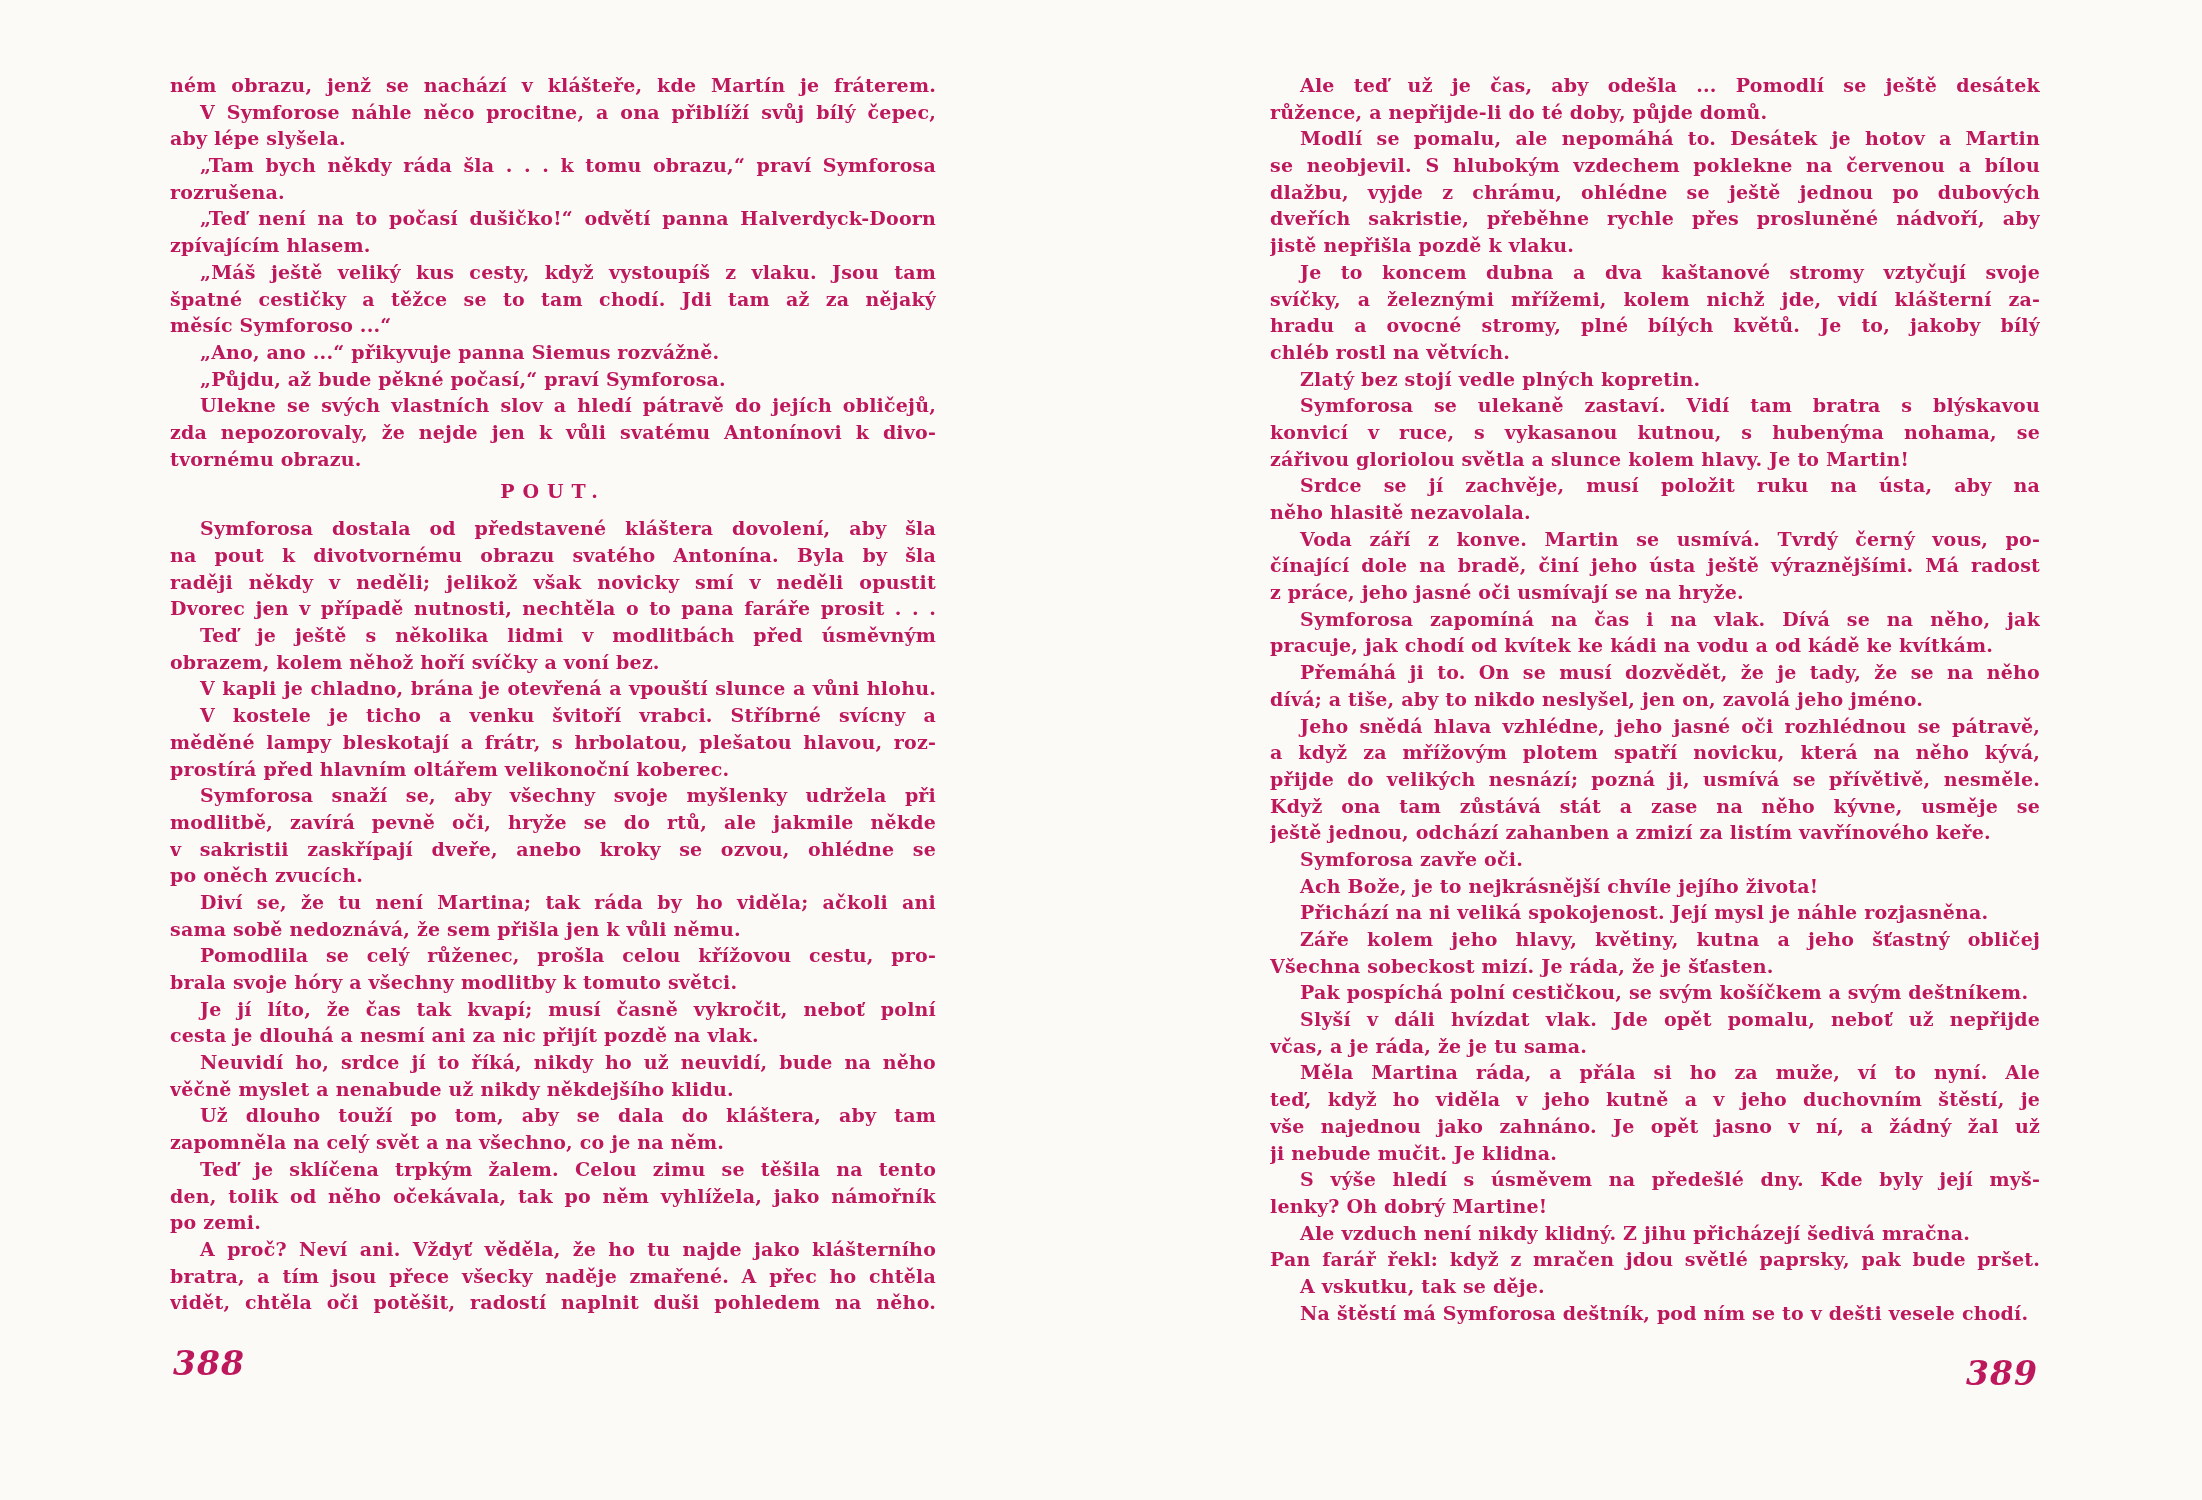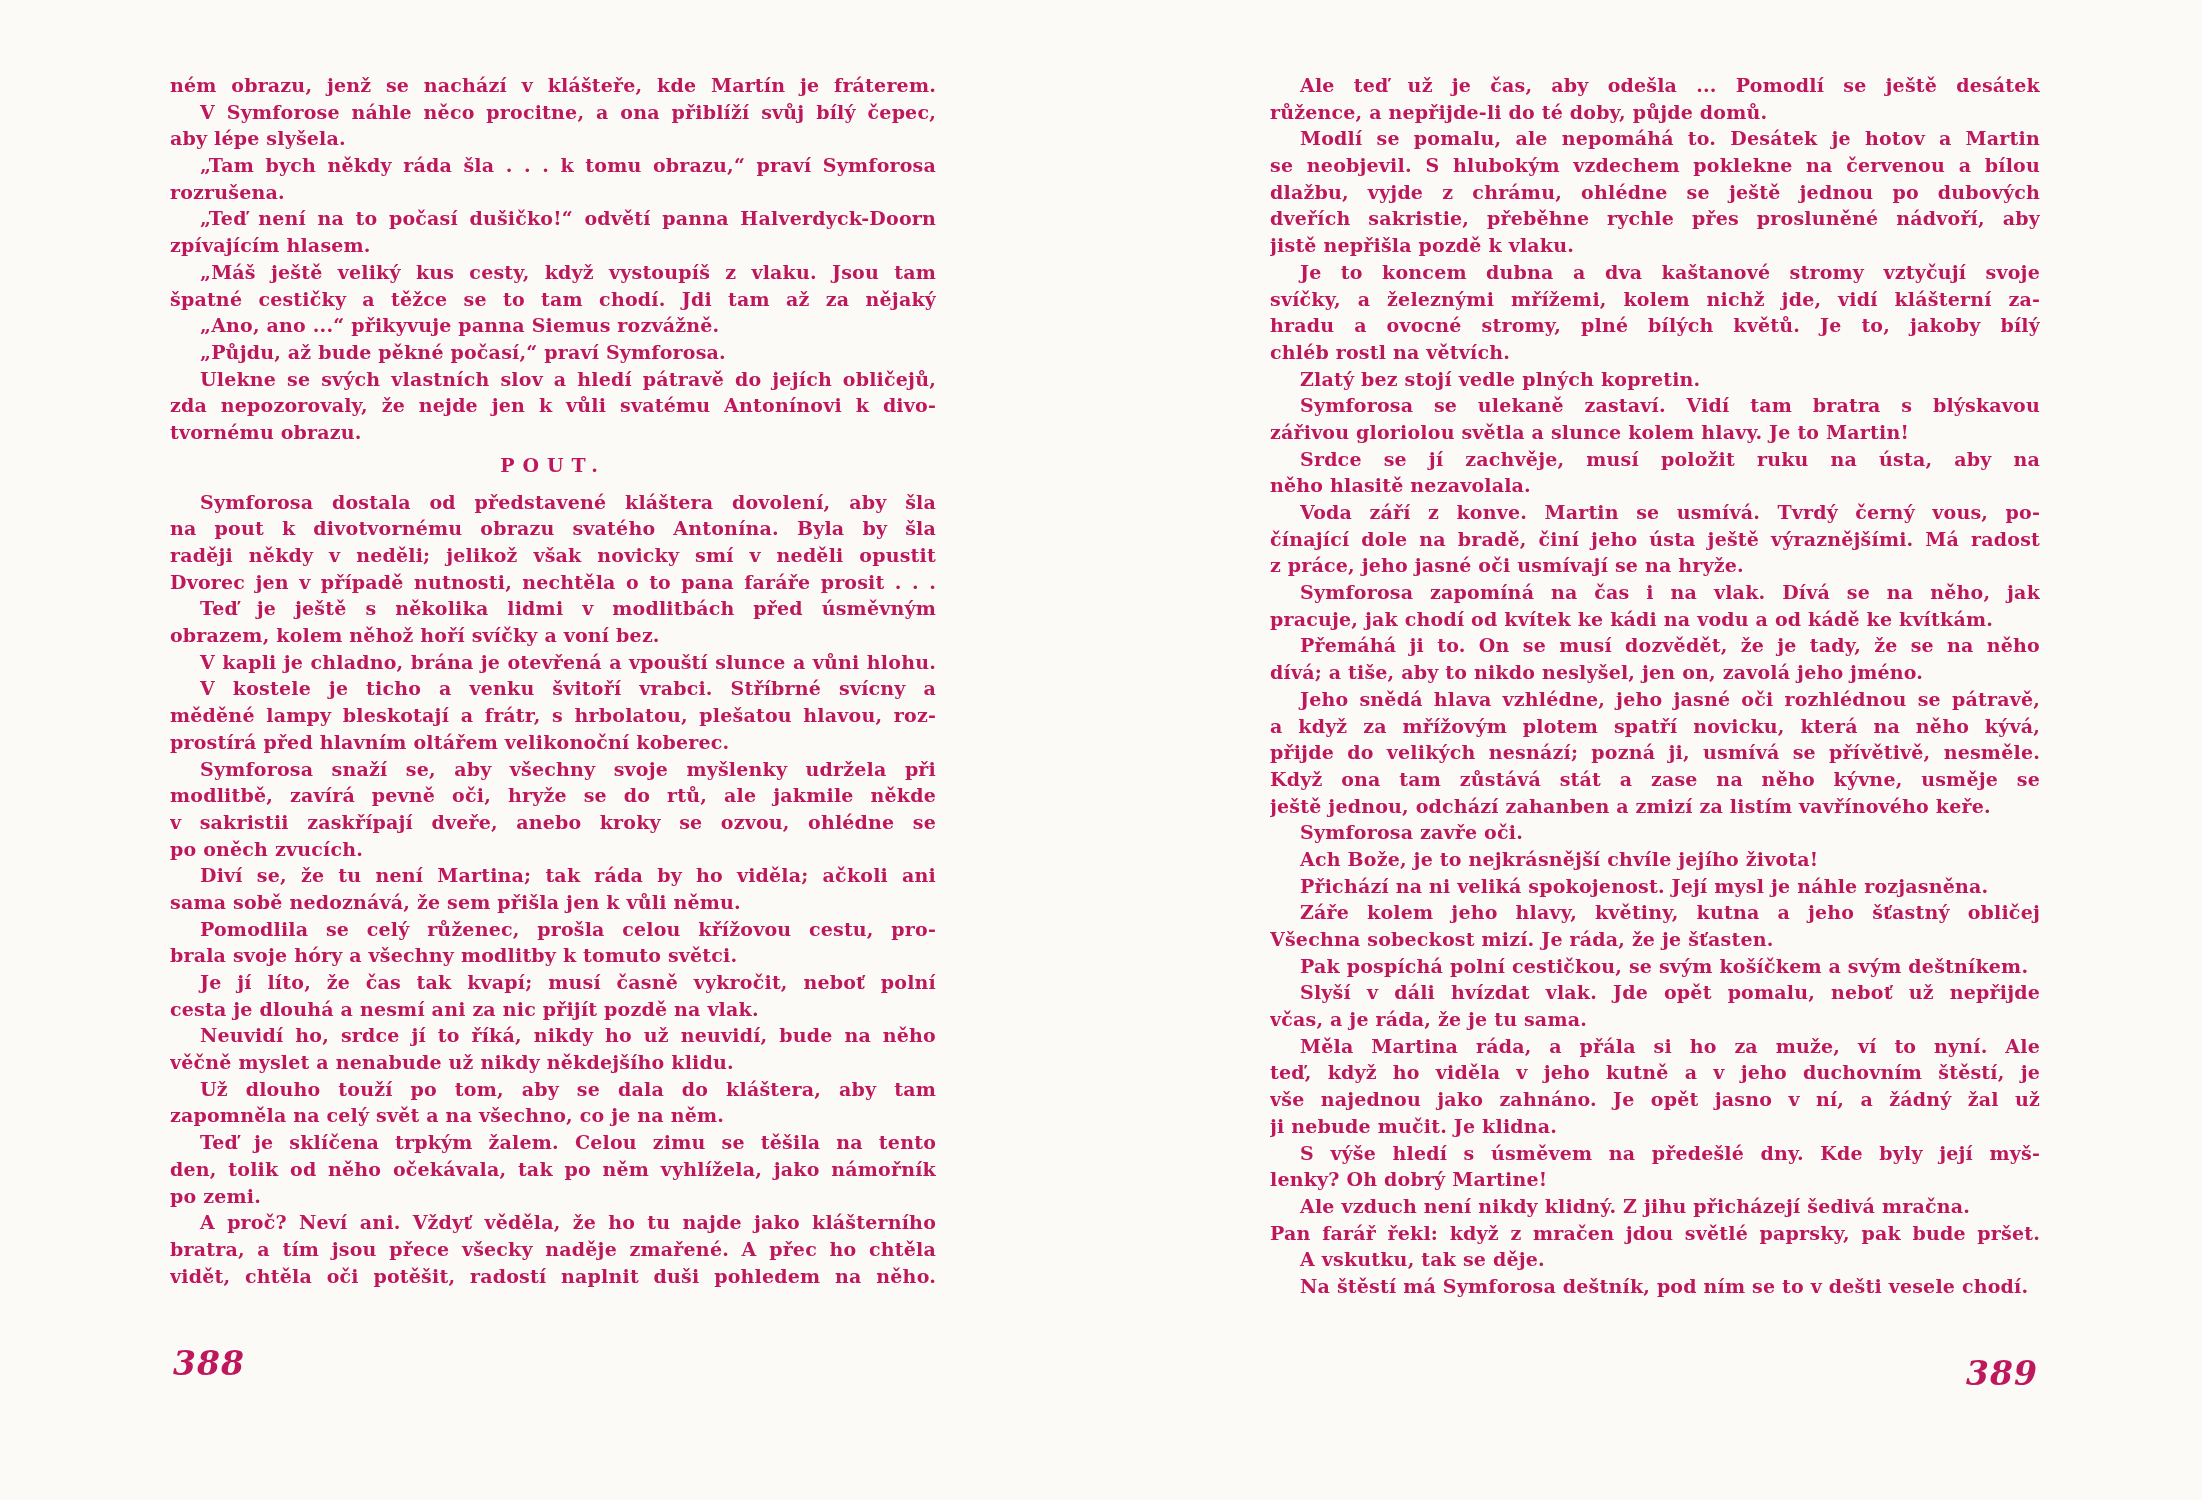--- a/index.html
+++ b/index.html
@@ -56,20 +56,21 @@
     <div class="text-block">
         <div class="line">ném obrazu, jenž se nachází v klášteře, kde Martín je fráterem.</div>
         <div class="line indent">V Symforose náhle něco procitne, a ona přiblíží svůj bílý čepec,</div>
         <div class="line end">aby lépe slyšela.</div>
         <div class="line indent">„Tam bych někdy ráda šla . . . k tomu obrazu,“ praví Symforosa</div>
         <div class="line end">rozrušena.</div>
         <div class="line indent">„Teď není na to počasí dušičko!“ odvětí panna Halverdyck-Doorn</div>
         <div class="line end">zpívajícím hlasem.</div>
         <div class="line indent">„Máš ještě veliký kus cesty, když vystoupíš z vlaku. Jsou tam</div>
         <div class="line">špatné cestičky a těžce se to tam chodí. Jdi tam až za nějaký</div>
+        <div class="line end">měsíc Symforoso ...“</div>
         <div class="line indent end">„Ano, ano ...“ přikyvuje panna Siemus rozvážně.</div>
         <div class="line indent end">„Půjdu, až bude pěkné počasí,“ praví Symforosa.</div>
         <div class="line indent">Ulekne se svých vlastních slov a hledí pátravě do jejích obličejů,</div>
         <div class="line">zda nepozorovaly, že nejde jen k vůli svatému Antonínovi k divo-</div>
         <div class="line end">tvornému obrazu.</div>
         <div class="line heading">POUT.</div>
         <div class="line indent">Symforosa dostala od představené kláštera dovolení, aby šla</div>
         <div class="line">na pout k divotvornému obrazu svatého Antonína. Byla by šla</div>
         <div class="line">raději někdy v neděli; jelikož však novicky smí v neděli opustit</div>
         <div class="line">Dvorec jen v případě nutnosti, nechtěla o to pana faráře prosit . . .</div>
@@ -111,20 +112,21 @@
         <div class="line">se neobjevil. S hlubokým vzdechem poklekne na červenou a bílou</div>
         <div class="line">dlažbu, vyjde z chrámu, ohlédne se ještě jednou po dubových</div>
         <div class="line">dveřích sakristie, přeběhne rychle přes prosluněné nádvoří, aby</div>
         <div class="line end">jistě nepřišla pozdě k vlaku.</div>
         <div class="line indent">Je to koncem dubna a dva kaštanové stromy vztyčují svoje</div>
         <div class="line">svíčky, a železnými mřížemi, kolem nichž jde, vidí klášterní za-</div>
         <div class="line">hradu a ovocné stromy, plné bílých květů. Je to, jakoby bílý</div>
         <div class="line end">chléb rostl na větvích.</div>
         <div class="line indent end">Zlatý bez stojí vedle plných kopretin.</div>
         <div class="line indent">Symforosa se ulekaně zastaví. Vidí tam bratra s blýskavou</div>
+        <div class="line">konvicí v ruce, s vykasanou kutnou, s hubenýma nohama, se</div>
         <div class="line end">zářivou gloriolou světla a slunce kolem hlavy. Je to Martin!</div>
         <div class="line indent">Srdce se jí zachvěje, musí položit ruku na ústa, aby na</div>
         <div class="line end">něho hlasitě nezavolala.</div>
         <div class="line indent">Voda září z konve. Martin se usmívá. Tvrdý černý vous, po-</div>
         <div class="line">čínající dole na bradě, činí jeho ústa ještě výraznějšími. Má radost</div>
         <div class="line end">z práce, jeho jasné oči usmívají se na hryže.</div>
         <div class="line indent">Symforosa zapomíná na čas i na vlak. Dívá se na něho, jak</div>
         <div class="line end">pracuje, jak chodí od kvítek ke kádi na vodu a od kádě ke kvítkám.</div>
         <div class="line indent">Přemáhá ji to. On se musí dozvědět, že je tady, že se na něho</div>
         <div class="line end">dívá; a tiše, aby to nikdo neslyšel, jen on, zavolá jeho jméno.</div>

